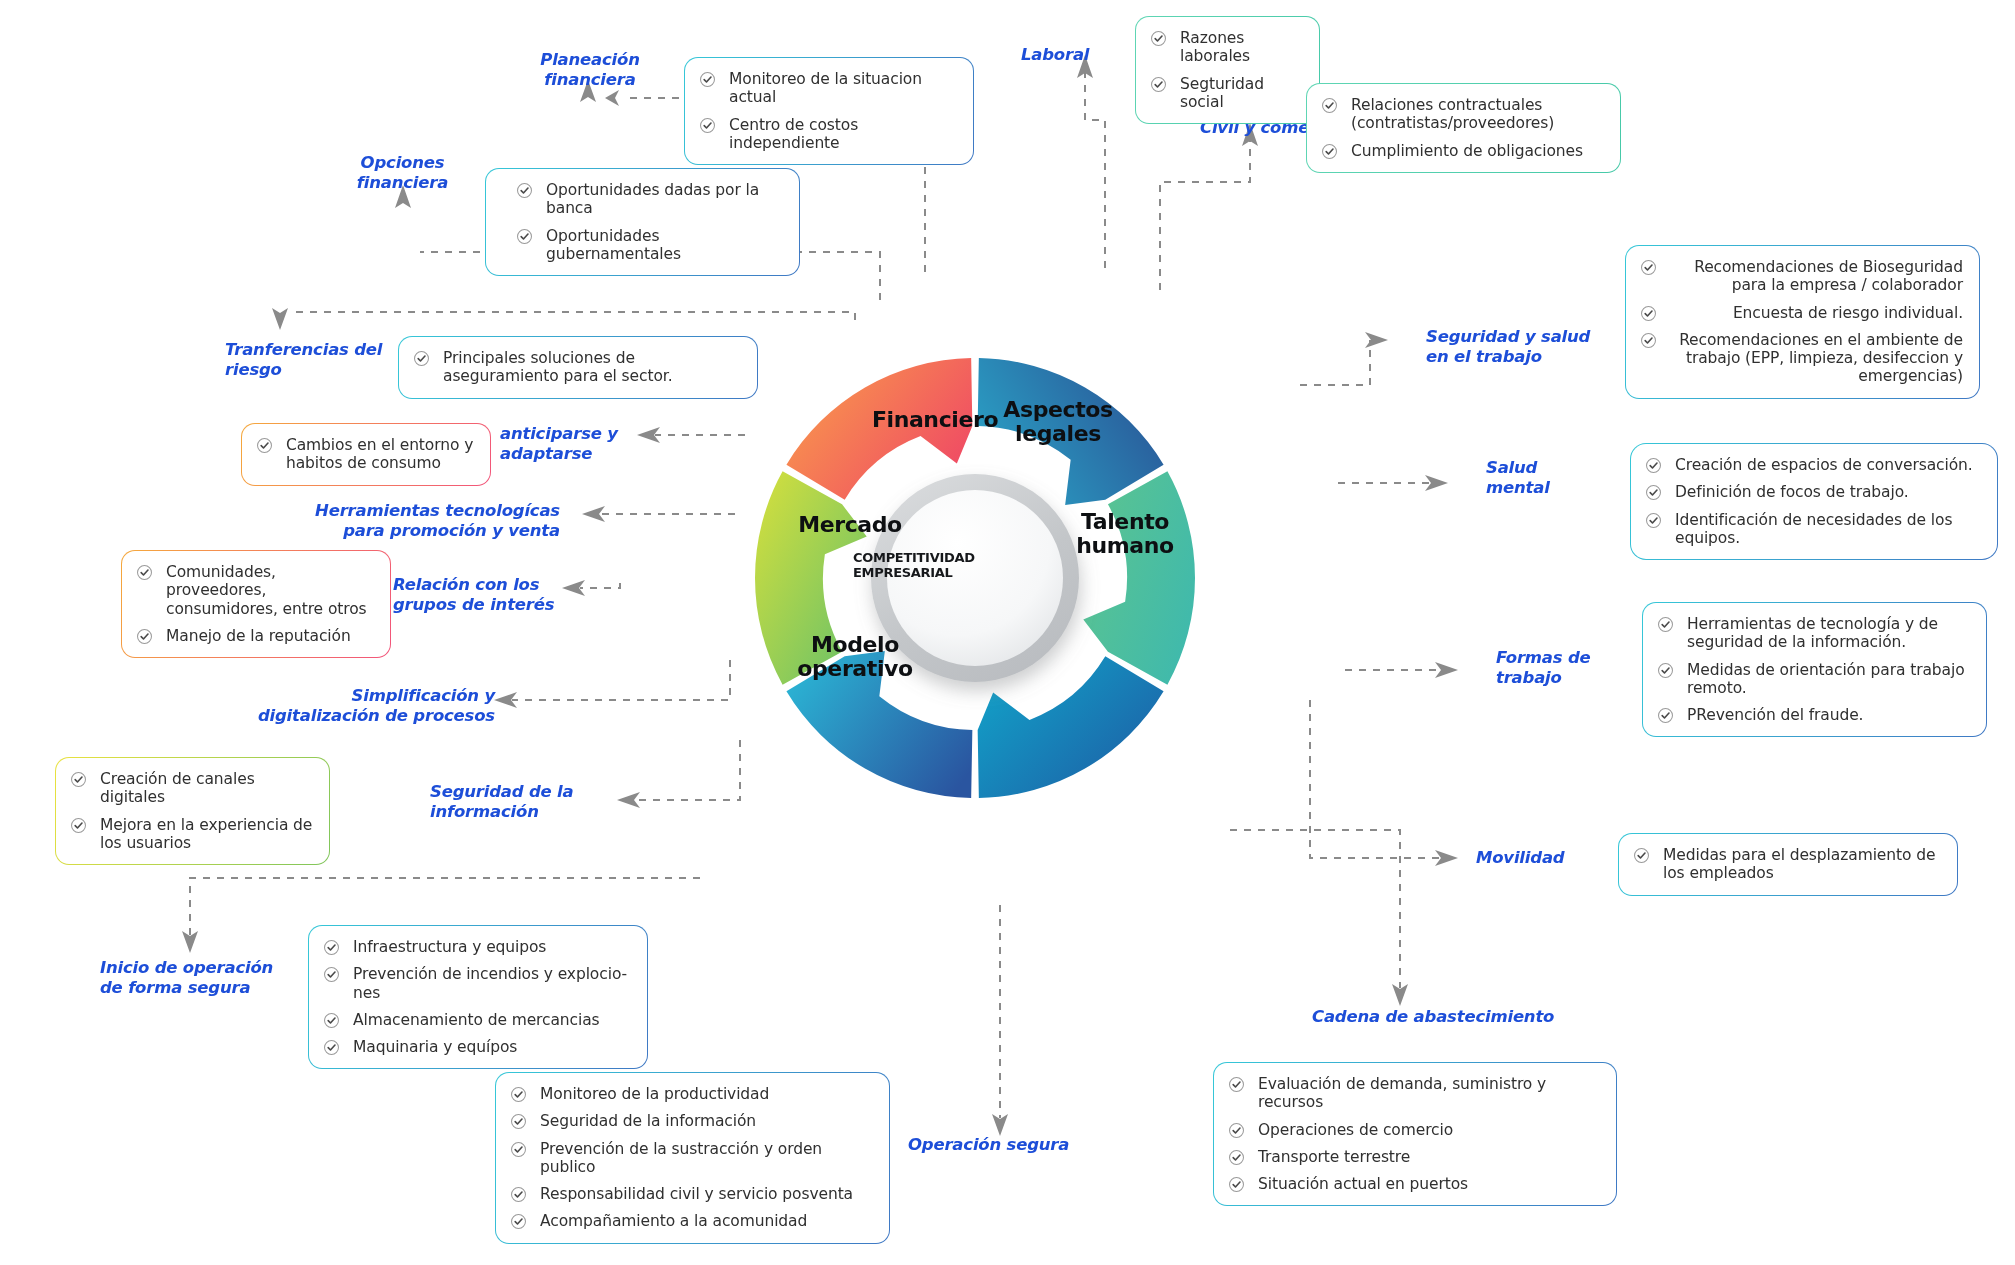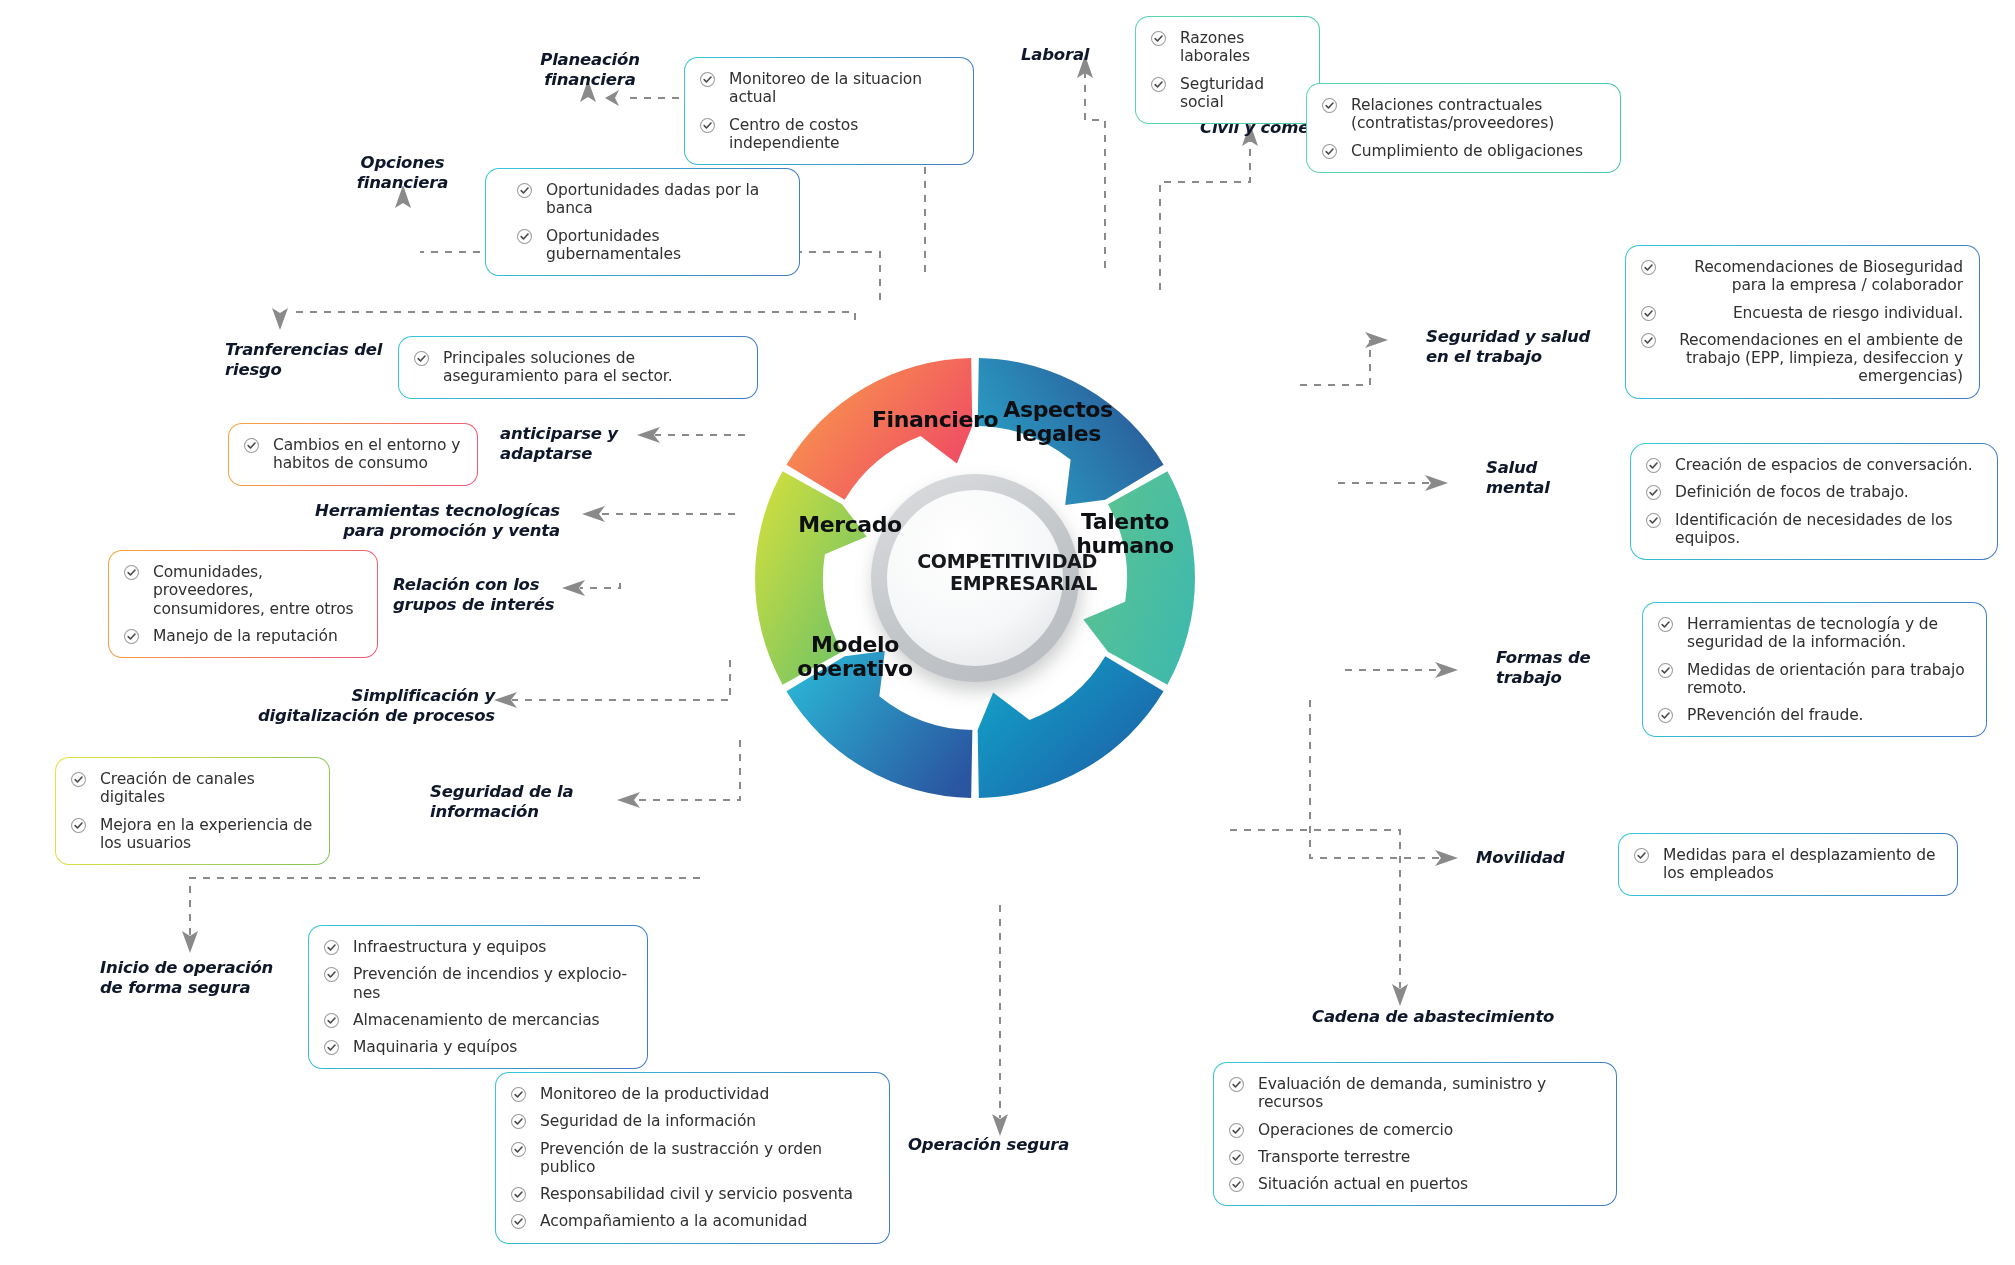--- a/index.html
+++ b/index.html
@@ -37,20 +37,21 @@
       linear-gradient(#fff,#fff) padding-box,
       linear-gradient(110deg,#5fd6b4 0%, #46c9a8 100%) border-box;
     border:1.6px solid transparent;
   }
   .box.grad-orange{
     border:none;
     background:
       linear-gradient(110deg,#fff,#fff) padding-box,
       linear-gradient(115deg,#f5a93c 0%, #f2547b 100%) border-box;
     border:1.6px solid transparent;
+    margin-left:13px;
   }
   .box.grad-lime{
     border:none;
     background:
       linear-gradient(#fff,#fff) padding-box,
       linear-gradient(115deg,#eae23f 0%, #7fc55b 100%) border-box;
     border:1.6px solid transparent;
   }
   .box ul{list-style:none;margin:0;padding:0;}
   .box li{
@@ -71,21 +72,21 @@
   .chk svg{display:block;}
 
   
   .ilabel{
     position:absolute;
     font-family:"DejaVu Sans", sans-serif;
     font-weight:bold;
     font-style:italic;
     font-size:16.5px;
     line-height:1.2;
-    color:#0f172a;
+    color:#1d4ed8;
     letter-spacing:-0.2px;
     white-space:pre-line;
   }
   .ilabel.center{text-align:center;}
   .ilabel.right{text-align:right;}
 
   
   #wheel{position:absolute;left:735px;top:258px;width:480px;height:640px;}
   .seglabel{
     position:absolute;
@@ -93,24 +94,24 @@
     font-family:"DejaVu Sans", sans-serif;
     font-weight:bold;
     font-size:22px;
     line-height:1.07;
     text-align:center;
     white-space:pre-line;
     letter-spacing:-0.4px;
   }
   #core-text{
     position:absolute;
-    text-align:right;
+    text-align:left;
     font-family:"DejaVu Sans", sans-serif;
     font-weight:bold;
-    font-size:19px;
+    font-size:13px;
     line-height:1.14;
     color:#16181b;
     letter-spacing:-0.3px;
     white-space:pre-line;
   }
 </style>
 </head>
 <body>
 
 <div id="stage">

